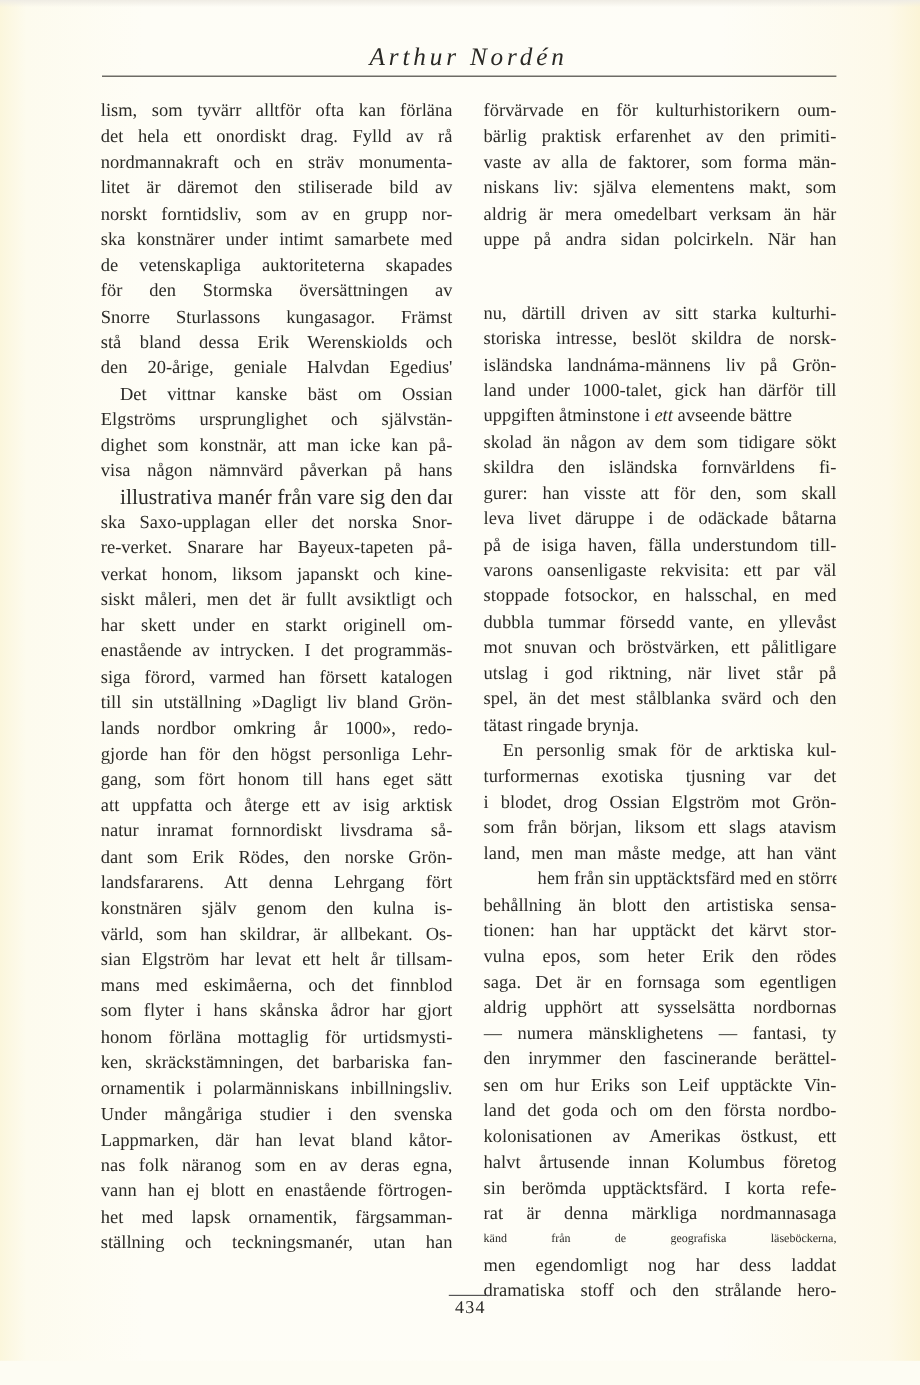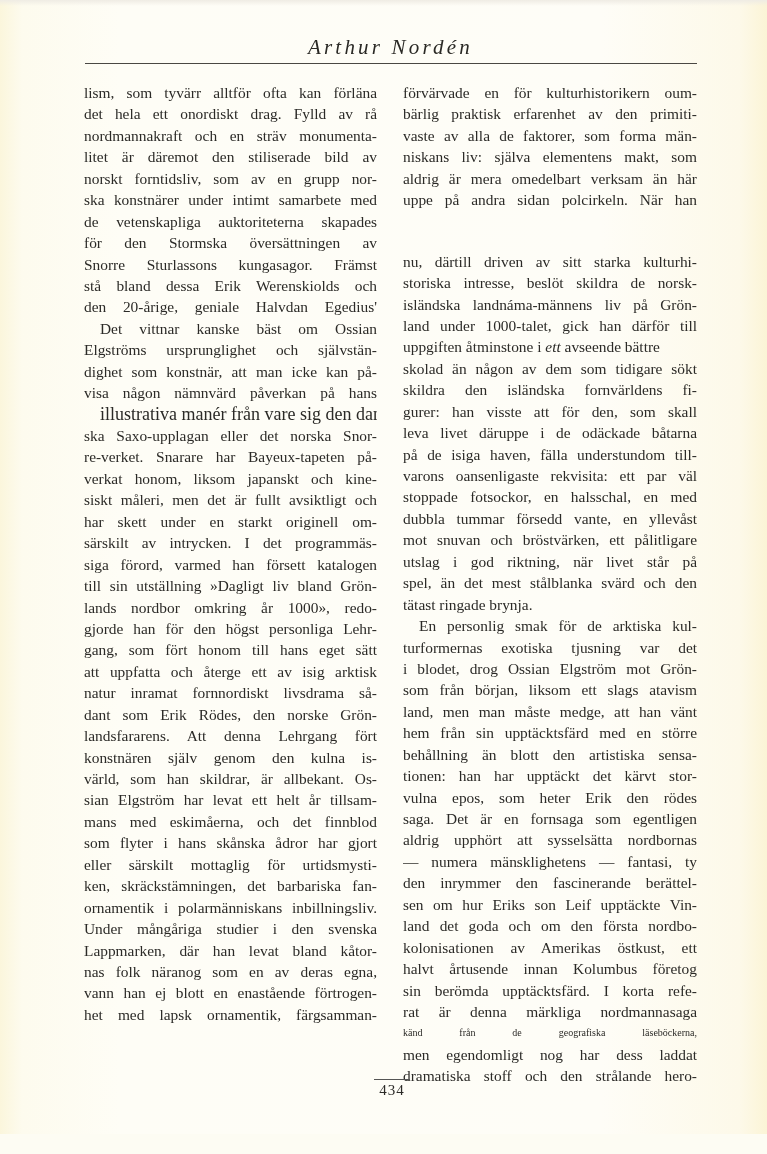--- a/index.html
+++ b/index.html
@@ -121,43 +121,44 @@
       <span class="line indent" style="height: 21.45px; line-height: 21.45px; font-size: 15.4px;">Det vittnar kanske bäst om Ossian</span>
       <span class="line" style="height: 21.45px; line-height: 21.45px; font-size: 15.4px;">Elgströms ursprunglighet och självstän-</span>
       <span class="line" style="height: 21.45px; line-height: 21.45px; font-size: 15.4px;">dighet som konstnär, att man icke kan på-</span>
       <span class="line" style="height: 21.45px; line-height: 21.45px; font-size: 15.4px;">visa någon nämnvärd påverkan på hans</span>
       <span class="line" style="height: 21.45px; line-height: 21.45px; font-size: 18px; margin-left: 16px;">illustrativa manér från vare sig den dan-</span>
       <span class="line" style="height: 21.45px; line-height: 21.45px; font-size: 15.4px;">ska Saxo-upplagan eller det norska Snor-</span>
       <span class="line" style="height: 21.45px; line-height: 21.45px; font-size: 15.4px;">re-verket. Snarare har Bayeux-tapeten på-</span>
       <span class="line" style="height: 21.45px; line-height: 21.45px; font-size: 15.4px;">verkat honom, liksom japanskt och kine-</span>
       <span class="line" style="height: 21.45px; line-height: 21.45px; font-size: 15.4px;">siskt måleri, men det är fullt avsiktligt och</span>
       <span class="line" style="height: 21.45px; line-height: 21.45px; font-size: 15.4px;">har skett under en starkt originell om-</span>
-      <span class="line" style="height: 21.45px; line-height: 21.45px; font-size: 15.4px;">särskilt av intrycken. I det programmäs-</span>
+      <span class="line" style="height: 21.45px; line-height: 21.45px; font-size: 15.4px;">enastående av intrycken. I det programmäs-</span>
       <span class="line" style="height: 21.45px; line-height: 21.45px; font-size: 15.4px;">siga förord, varmed han försett katalogen</span>
       <span class="line" style="height: 21.45px; line-height: 21.45px; font-size: 15.4px;">till sin utställning »Dagligt liv bland Grön-</span>
       <span class="line" style="height: 21.45px; line-height: 21.45px; font-size: 15.4px;">lands nordbor omkring år 1000», redo-</span>
       <span class="line" style="height: 21.45px; line-height: 21.45px; font-size: 15.4px;">gjorde han för den högst personliga Lehr-</span>
       <span class="line" style="height: 21.45px; line-height: 21.45px; font-size: 15.4px;">gang, som fört honom till hans eget sätt</span>
       <span class="line" style="height: 21.45px; line-height: 21.45px; font-size: 15.4px;">att uppfatta och återge ett av isig arktisk</span>
       <span class="line" style="height: 21.45px; line-height: 21.45px; font-size: 15.4px;">natur inramat fornnordiskt livsdrama så-</span>
       <span class="line" style="height: 21.45px; line-height: 21.45px; font-size: 15.4px;">dant som Erik Rödes, den norske Grön-</span>
       <span class="line" style="height: 21.45px; line-height: 21.45px; font-size: 15.4px;">landsfararens. Att denna Lehrgang fört</span>
       <span class="line" style="height: 21.45px; line-height: 21.45px; font-size: 15.4px;">konstnären själv genom den kulna is-</span>
       <span class="line" style="height: 21.45px; line-height: 21.45px; font-size: 15.4px;">värld, som han skildrar, är allbekant. Os-</span>
       <span class="line" style="height: 21.45px; line-height: 21.45px; font-size: 15.4px;">sian Elgström har levat ett helt år tillsam-</span>
       <span class="line" style="height: 21.45px; line-height: 21.45px; font-size: 15.4px;">mans med eskimåerna, och det finnblod</span>
       <span class="line" style="height: 21.45px; line-height: 21.45px; font-size: 15.4px;">som flyter i hans skånska ådror har gjort</span>
-      <span class="line" style="height: 21.45px; line-height: 21.45px; font-size: 15.4px;">eller särskilt mottaglig för urtidsmysti-</span>
+      <span class="line" style="height: 21.45px; line-height: 21.45px; font-size: 15.4px;">honom förläna mottaglig för urtidsmysti-</span>
       <span class="line" style="height: 21.45px; line-height: 21.45px; font-size: 15.4px;">ken, skräckstämningen, det barbariska fan-</span>
       <span class="line" style="height: 21.45px; line-height: 21.45px; font-size: 15.4px;">ornamentik i polarmänniskans inbillningsliv.</span>
       <span class="line" style="height: 21.45px; line-height: 21.45px; font-size: 15.4px;">Under mångåriga studier i den svenska</span>
       <span class="line" style="height: 21.45px; line-height: 21.45px; font-size: 15.4px;">Lappmarken, där han levat bland kåtor-</span>
       <span class="line" style="height: 21.45px; line-height: 21.45px; font-size: 15.4px;">nas folk näranog som en av deras egna,</span>
       <span class="line" style="height: 21.45px; line-height: 21.45px; font-size: 15.4px;">vann han ej blott en enastående förtrogen-</span>
       <span class="line" style="height: 21.45px; line-height: 21.45px; font-size: 15.4px;">het med lapsk ornamentik, färgsamman-</span>
+      <span class="line" style="height: 21.45px; line-height: 21.45px; font-size: 15.4px;">ställning och teckningsmanér, utan han</span>
     </div>
   <div class="column col-right" id="col-right">
       <span class="line" style="height: 21.45px; line-height: 21.45px; font-size: 15.4px;">förvärvade en för kulturhistorikern oum-</span>
       <span class="line" style="height: 21.45px; line-height: 21.45px; font-size: 15.4px;">bärlig praktisk erfarenhet av den primiti-</span>
       <span class="line" style="height: 21.45px; line-height: 21.45px; font-size: 15.4px;">vaste av alla de faktorer, som forma män-</span>
       <span class="line" style="height: 21.45px; line-height: 21.45px; font-size: 15.4px;">niskans liv: själva elementens makt, som</span>
       <span class="line" style="height: 21.45px; line-height: 21.45px; font-size: 15.4px;">aldrig är mera omedelbart verksam än här</span>
       <span class="line" style="height: 21.45px; line-height: 21.45px; font-size: 15.4px;">uppe på andra sidan polcirkeln. När han</span>
       <span class="line" style="height: 21.45px; line-height: 21.45px; font-size: 15.4px; margin-top: 40px;">nu, därtill driven av sitt starka kulturhi-</span>
       <span class="line" style="height: 21.45px; line-height: 21.45px; font-size: 15.4px;">storiska intresse, beslöt skildra de norsk-</span>
@@ -174,21 +175,21 @@
       <span class="line" style="height: 21.45px; line-height: 21.45px; font-size: 15.4px;">dubbla tummar försedd vante, en yllevåst</span>
       <span class="line" style="height: 21.45px; line-height: 21.45px; font-size: 15.4px;">mot snuvan och bröstvärken, ett pålitligare</span>
       <span class="line" style="height: 21.45px; line-height: 21.45px; font-size: 15.4px;">utslag i god riktning, när livet står på</span>
       <span class="line" style="height: 21.45px; line-height: 21.45px; font-size: 15.4px;">spel, än det mest stålblanka svärd och den</span>
       <span class="line last" style="height: 21.45px; line-height: 21.45px; font-size: 15.4px;">tätast ringade brynja.</span>
       <span class="line indent" style="height: 21.45px; line-height: 21.45px; font-size: 15.4px;">En personlig smak för de arktiska kul-</span>
       <span class="line" style="height: 21.45px; line-height: 21.45px; font-size: 15.4px;">turformernas exotiska tjusning var det</span>
       <span class="line" style="height: 21.45px; line-height: 21.45px; font-size: 15.4px;">i blodet, drog Ossian Elgström mot Grön-</span>
       <span class="line" style="height: 21.45px; line-height: 21.45px; font-size: 15.4px;">som från början, liksom ett slags atavism</span>
       <span class="line" style="height: 21.45px; line-height: 21.45px; font-size: 15.4px;">land, men man måste medge, att han vänt</span>
-      <span class="line" style="height: 21.45px; line-height: 21.45px; font-size: 15.4px;">hem från sin upptäcktsfärd med en större</span>
+      <span class="line" style="height: 21.45px; line-height: 21.45px; font-size: 15.4px; margin-left: 45px;">hem från sin upptäcktsfärd med en större</span>
       <span class="line" style="height: 21.45px; line-height: 21.45px; font-size: 15.4px;">behållning än blott den artistiska sensa-</span>
       <span class="line" style="height: 21.45px; line-height: 21.45px; font-size: 15.4px;">tionen: han har upptäckt det kärvt stor-</span>
       <span class="line" style="height: 21.45px; line-height: 21.45px; font-size: 15.4px;">vulna epos, som heter Erik den rödes</span>
       <span class="line" style="height: 21.45px; line-height: 21.45px; font-size: 15.4px;">saga. Det är en fornsaga som egentligen</span>
       <span class="line" style="height: 21.45px; line-height: 21.45px; font-size: 15.4px;">aldrig upphört att sysselsätta nordbornas</span>
       <span class="line" style="height: 21.45px; line-height: 21.45px; font-size: 15.4px;">— numera mänsklighetens — fantasi, ty</span>
       <span class="line" style="height: 21.45px; line-height: 21.45px; font-size: 15.4px;">den inrymmer den fascinerande berättel-</span>
       <span class="line" style="height: 21.45px; line-height: 21.45px; font-size: 15.4px;">sen om hur Eriks son Leif upptäckte Vin-</span>
       <span class="line" style="height: 21.45px; line-height: 21.45px; font-size: 15.4px;">land det goda och om den första nordbo-</span>
       <span class="line" style="height: 21.45px; line-height: 21.45px; font-size: 15.4px;">kolonisationen av Amerikas östkust, ett</span>

